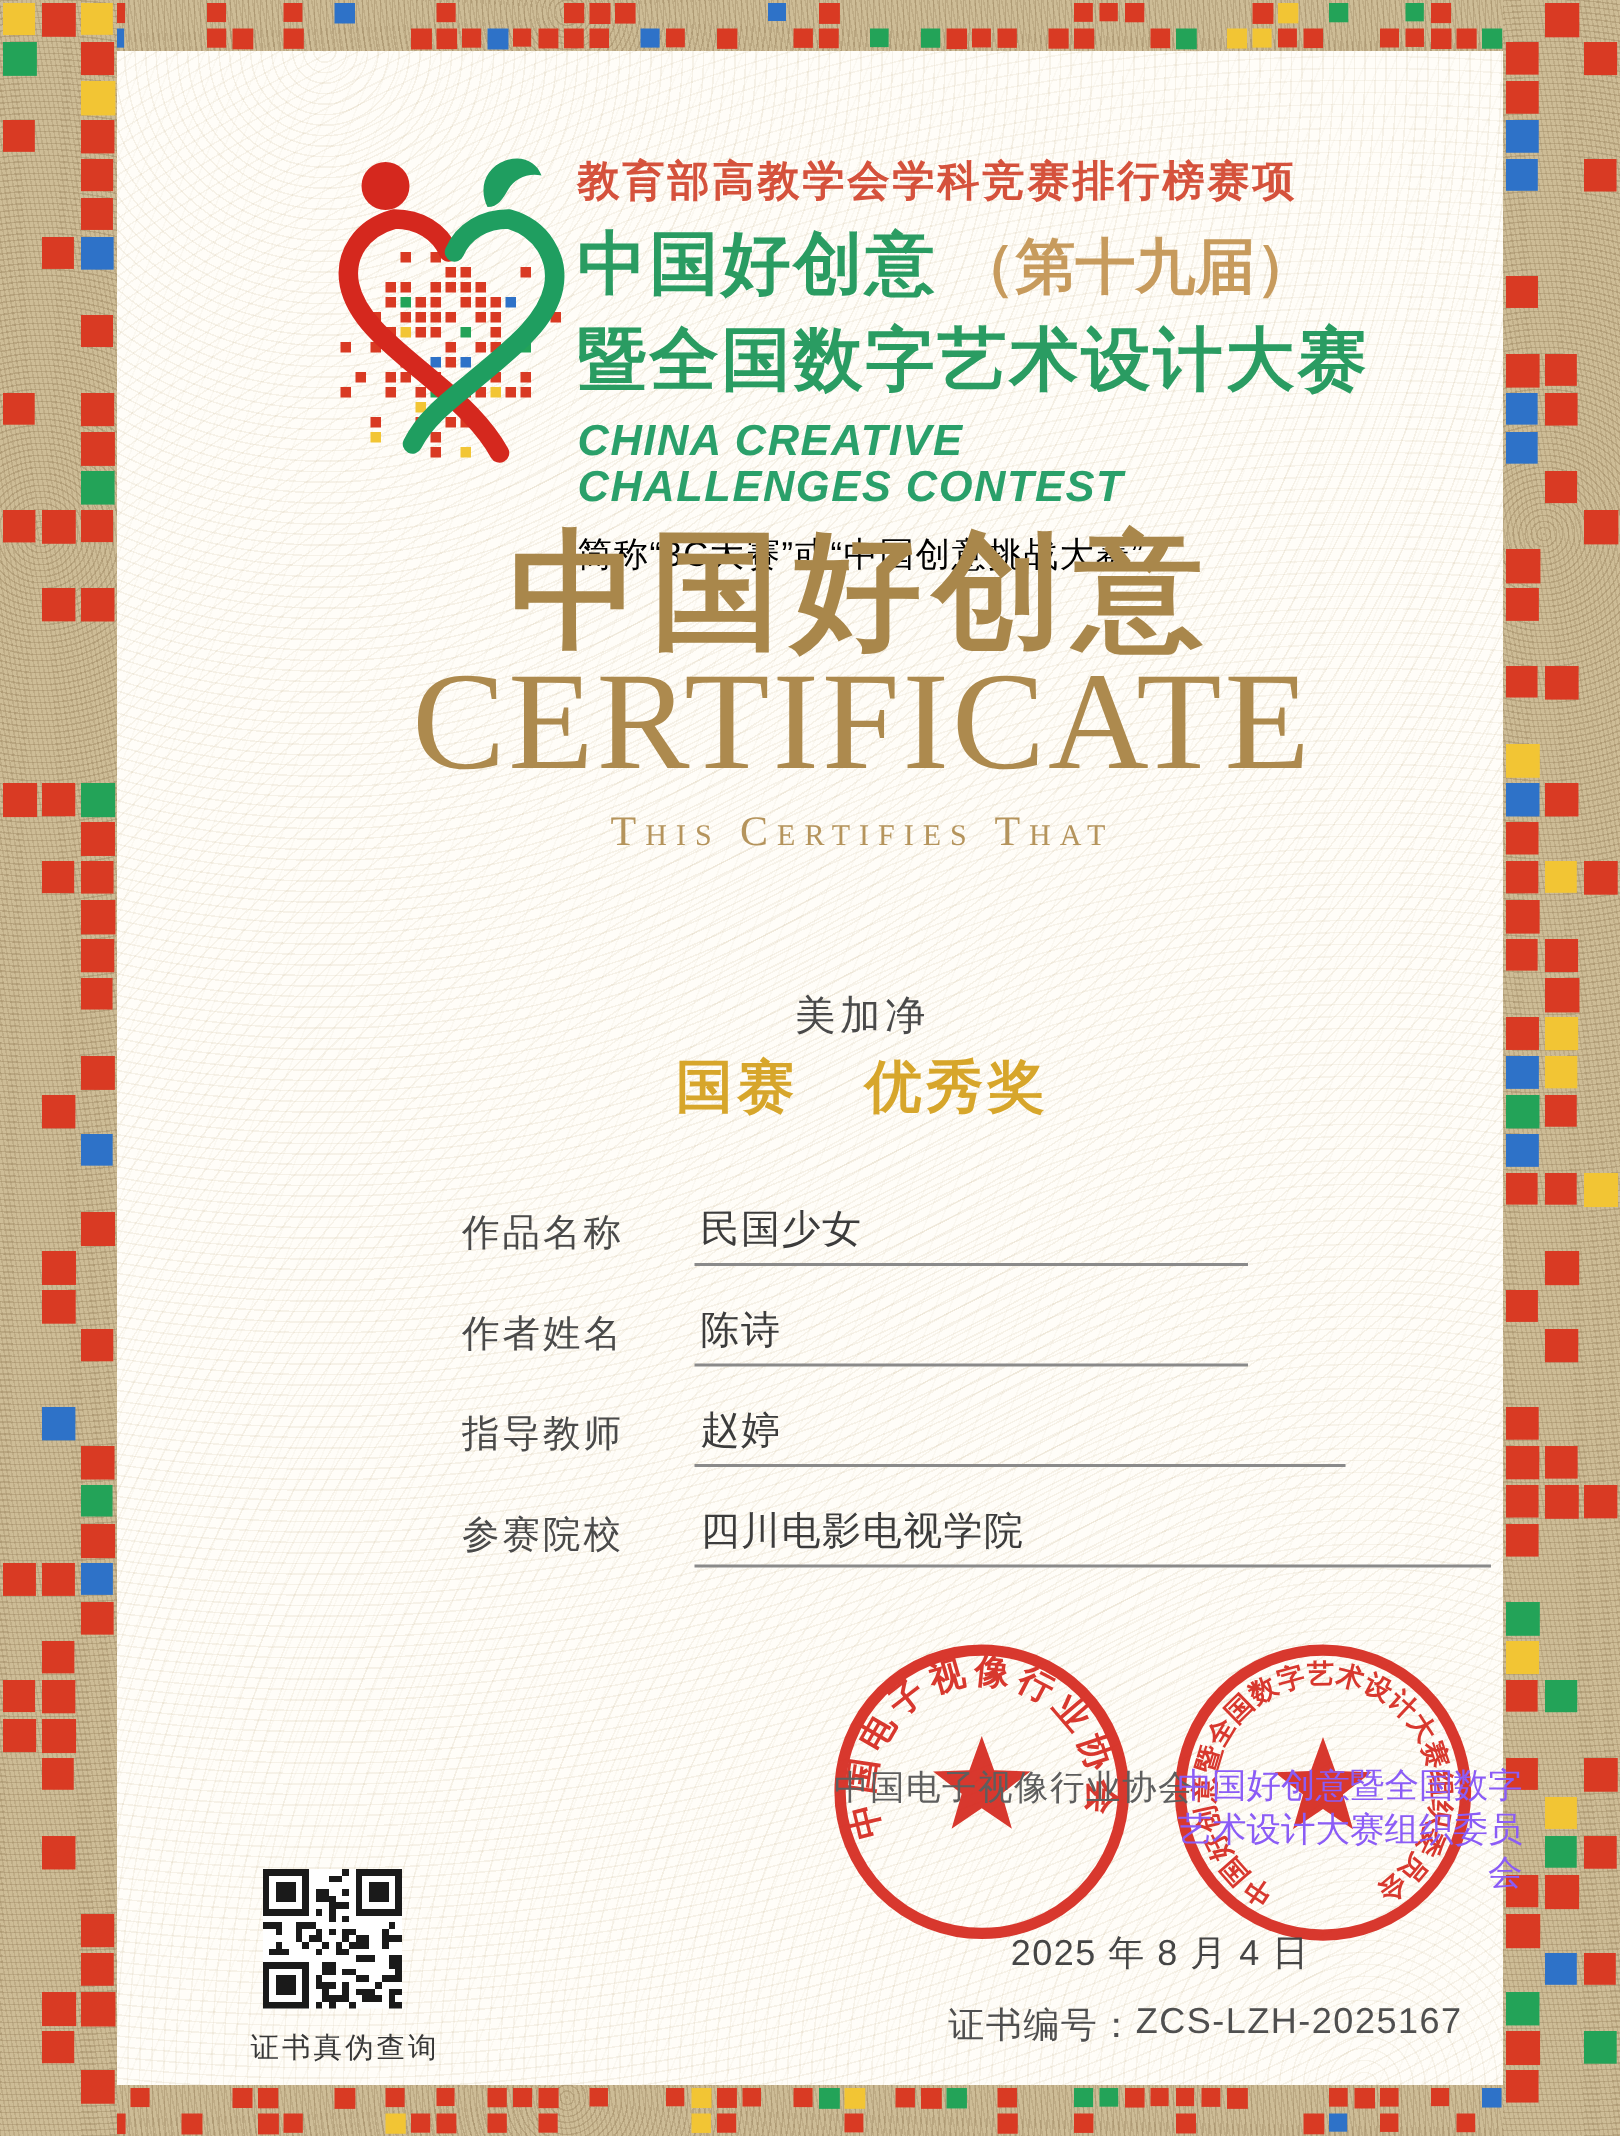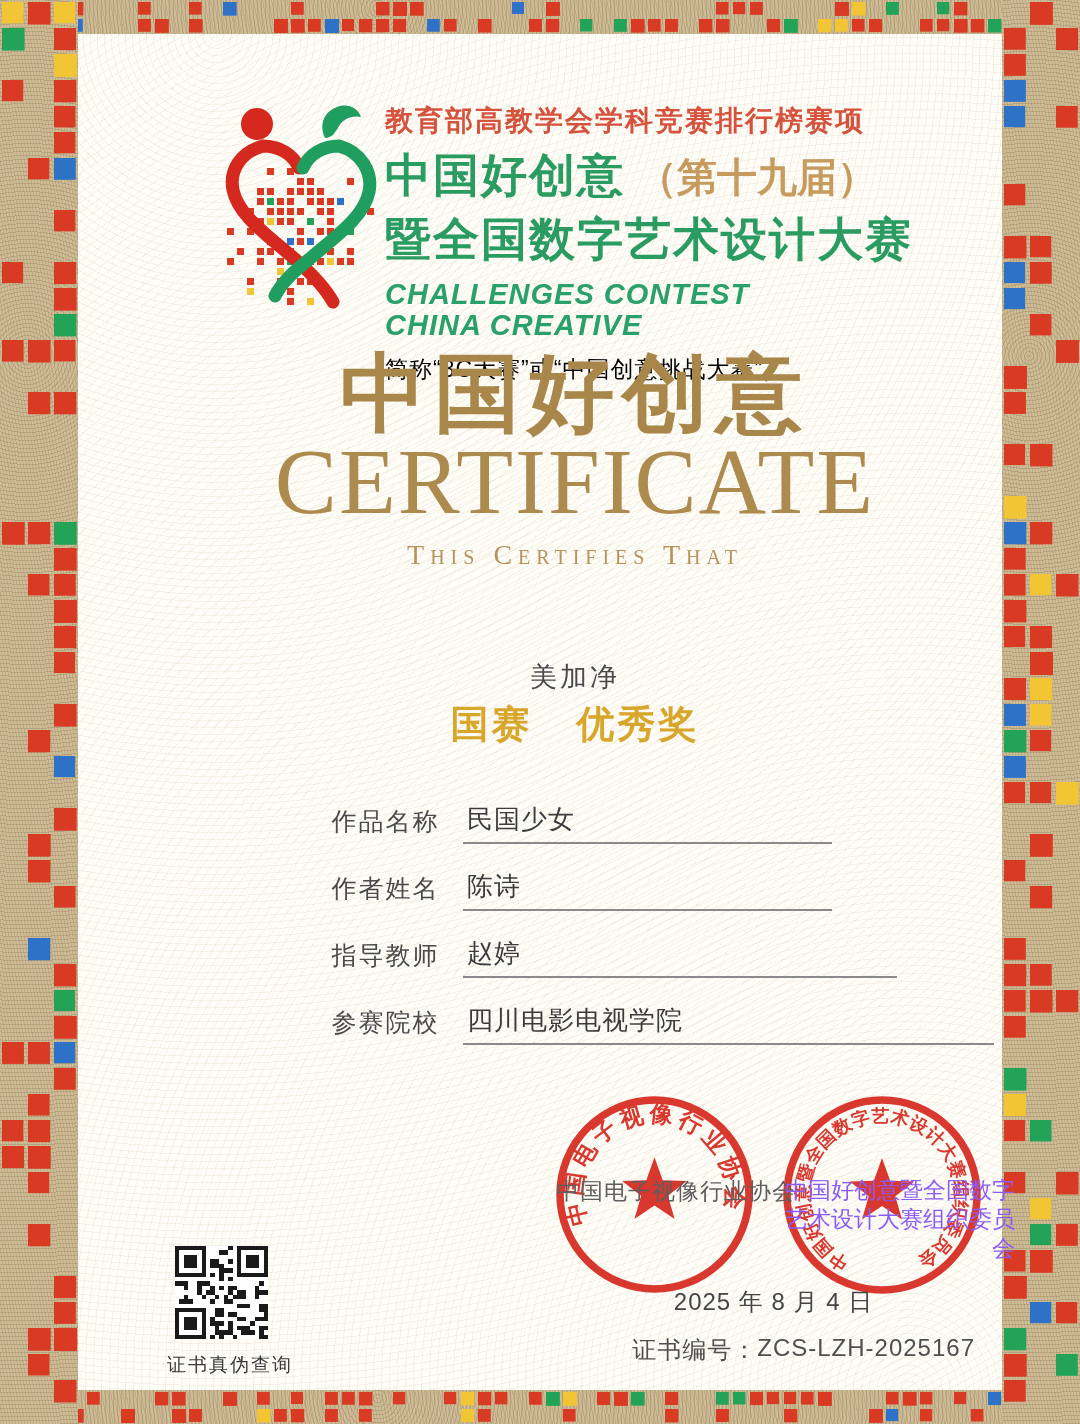--- a/index.html
+++ b/index.html
@@ -49,21 +49,21 @@
   .subtitle{top:539px;font-family:"Liberation Serif","DejaVu Serif",serif;
     font-size:28px;color:#b5945c;letter-spacing:6px;font-variant:small-caps;}
   .track{top:591px;font-size:35px;font-weight:900;color:#2a9c62;letter-spacing:1px;}
   .brandname{top:659px;font-size:27px;color:#4a4a4a;letter-spacing:3px;}
   .level{top:699px;display:flex;justify-content:center;gap:44px;
     font-size:38px;font-weight:800;color:#d7a62b;letter-spacing:3px;}
 
   
   .fields{position:absolute;left:273px;top:804px;}
   .frow{display:flex;align-items:flex-end;height:40px;margin-bottom:27px;}
-  .flabel{width:155px;font-size:25px;color:#4a4a4a;letter-spacing:2px;padding-bottom:6px;text-align:center;}
+  .flabel{width:155px;font-size:25px;color:#4a4a4a;letter-spacing:2px;padding-bottom:6px;}
   .fvalue{border-bottom:2px solid #8a8a8a;font-size:26px;color:#3c3c3c;
     padding:0 0 5px 4px;letter-spacing:1px;}
   .w12{width:365px;} .w3{width:430px;} .w4{width:527px;}
 
   
   .seal{position:absolute;opacity:.93;mix-blend-mode:multiply;z-index:4;}
   #seal1{left:517px;top:1092px;}
   #seal2{left:744px;top:1092px;}
   .org1{position:absolute;left:521px;top:1176px;font-size:23px;color:#5e5e5e;
     letter-spacing:1px;z-index:5;}
@@ -435,22 +435,22 @@
     </svg>
 
     <div class="hdr">
       <div class="hdr-l1">教育部高教学会学科竞赛排行榜赛项</div>
       <div class="hdr-l2">
         <span class="brand-cn">中国好创意</span>
         <span class="session">（第十九届）</span>
       </div>
       <div class="hdr-l3">暨全国数字艺术设计大赛</div>
       <div class="hdr-en">
+        <div>CHINA CREATIVE</div>
         <div>CHALLENGES CONTEST</div>
-        <div>CHINA CREATIVE</div>
       </div>
       <div class="hdr-alias">简称“3C大赛”或“中国创意挑战大赛”</div>
     </div>
 
     <div class="center-line title-cn">中国好创意</div>
     <div class="center-line title-en">CERTIFICATE</div>
     <div class="center-line subtitle">This  Certifies That</div>
     <div class="center-line brandname">美加净</div>
     <div class="center-line level">
       <span>国赛</span>

